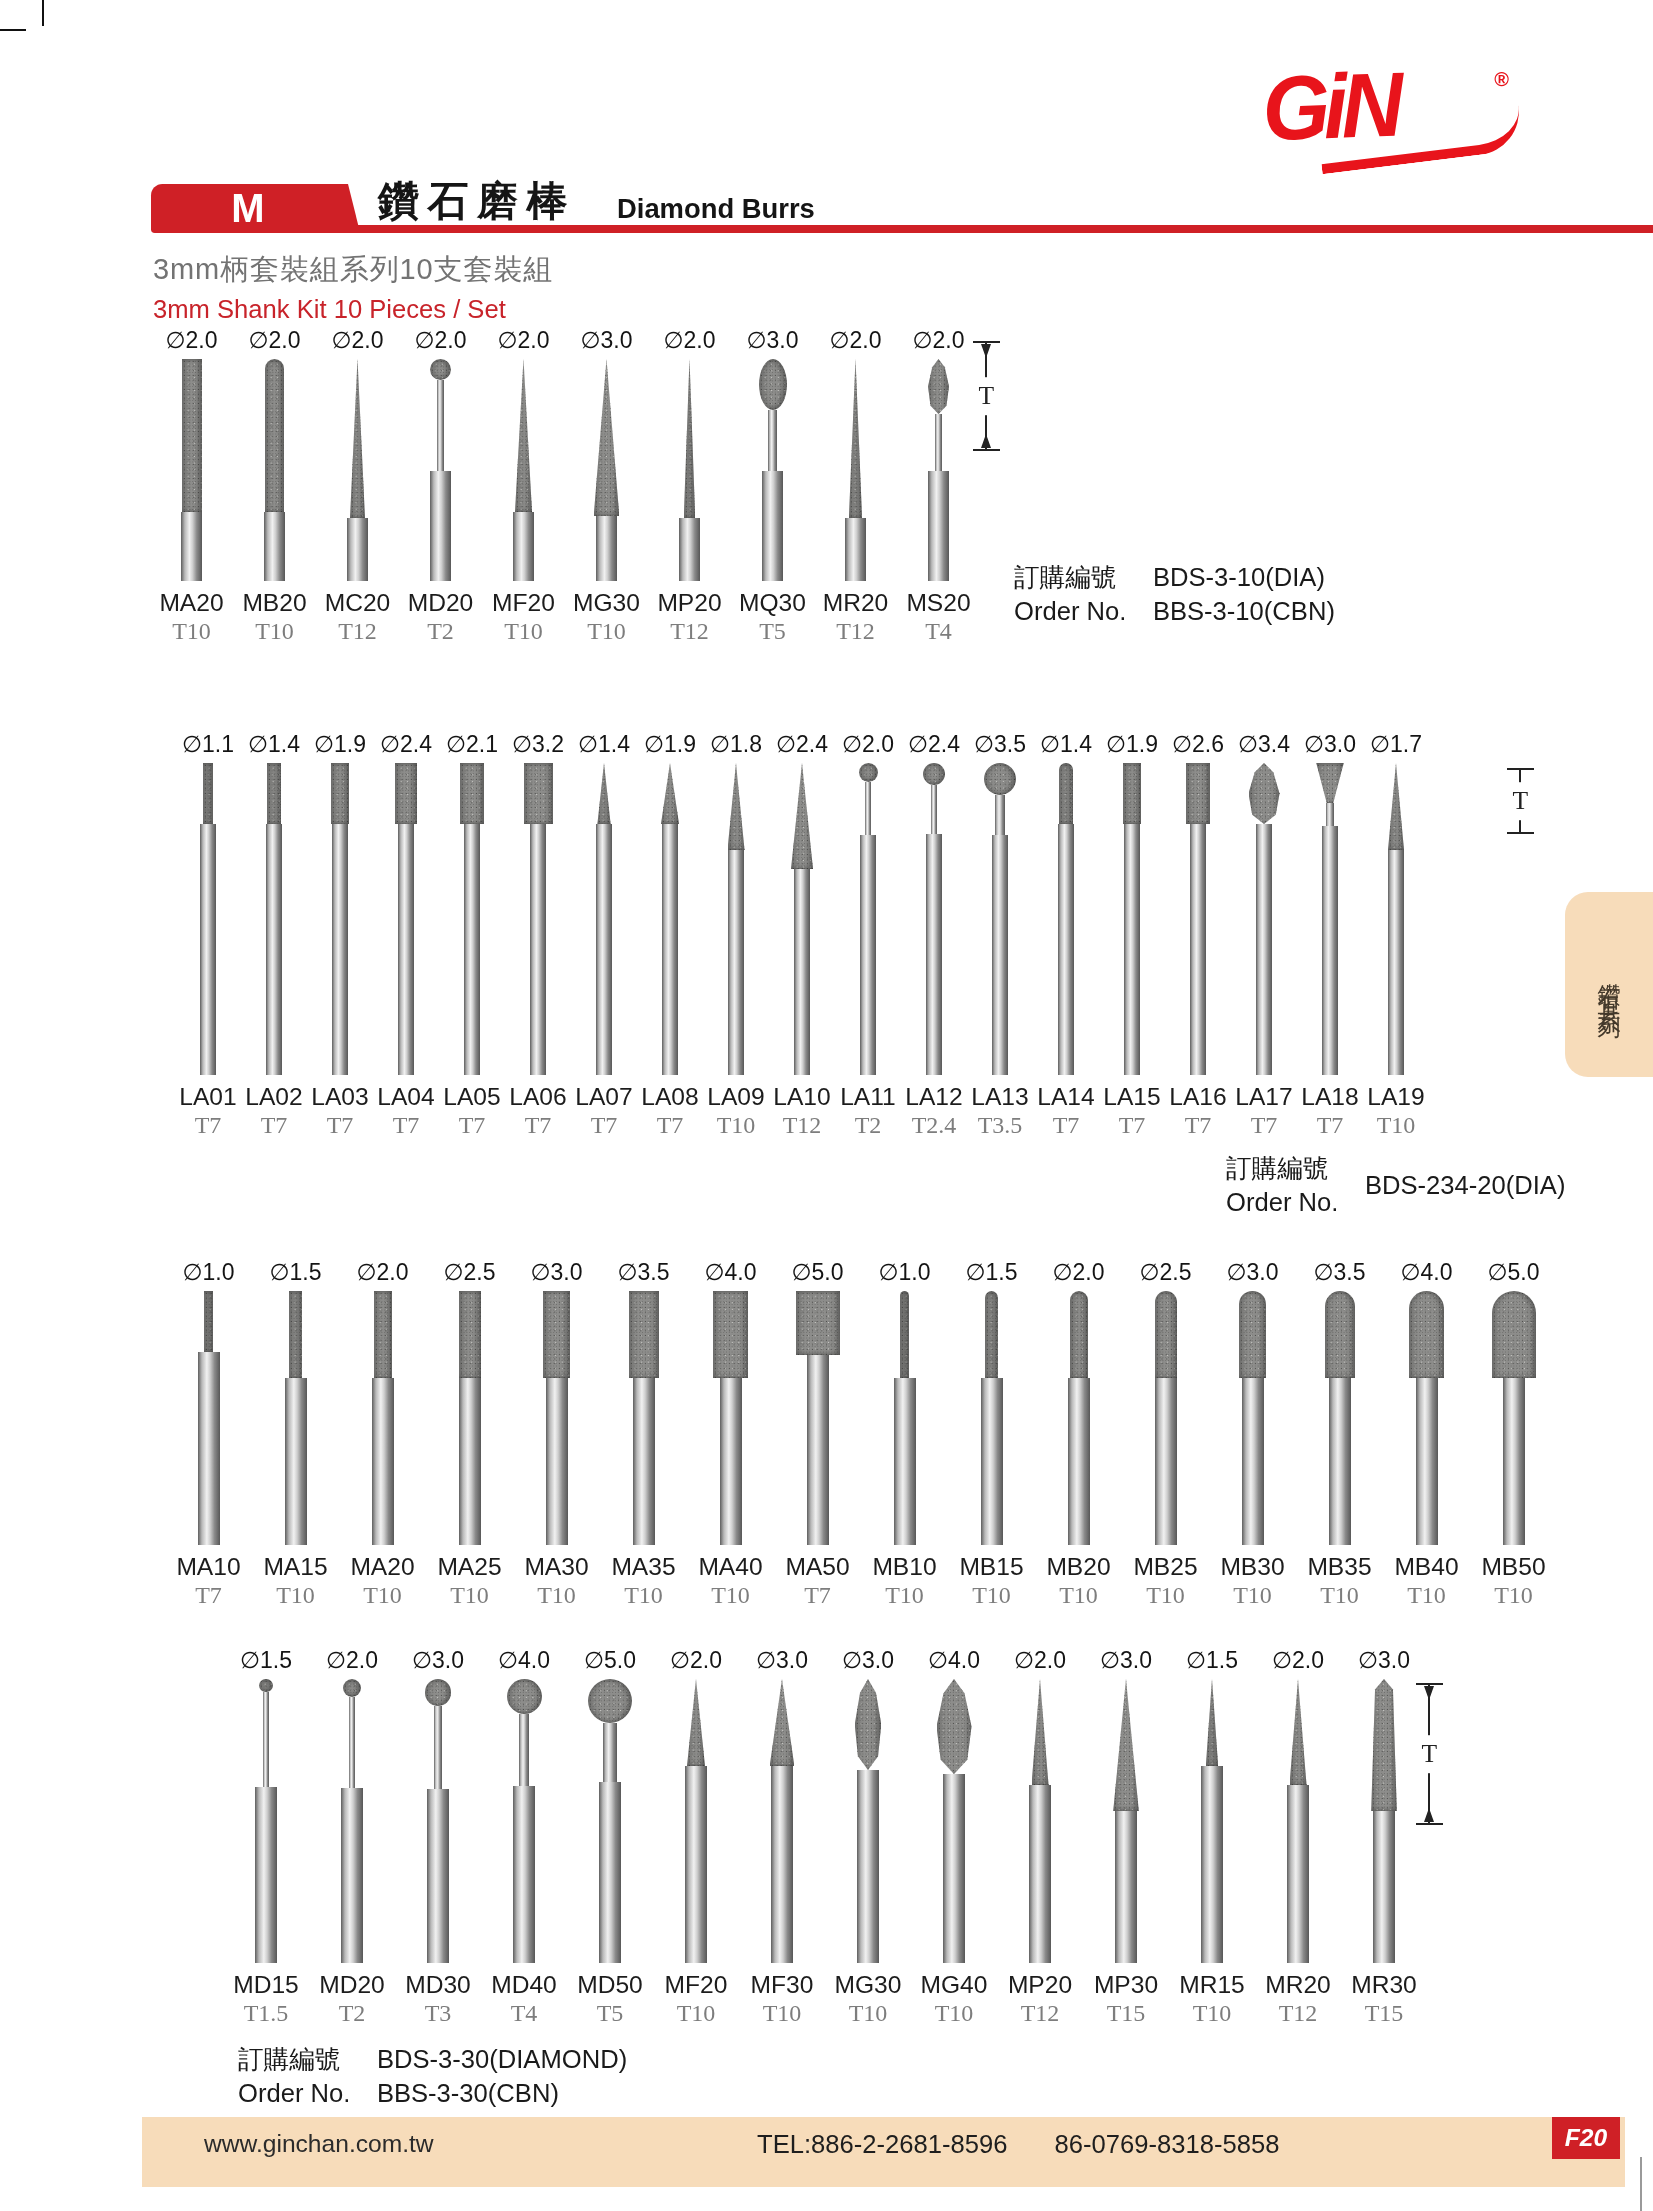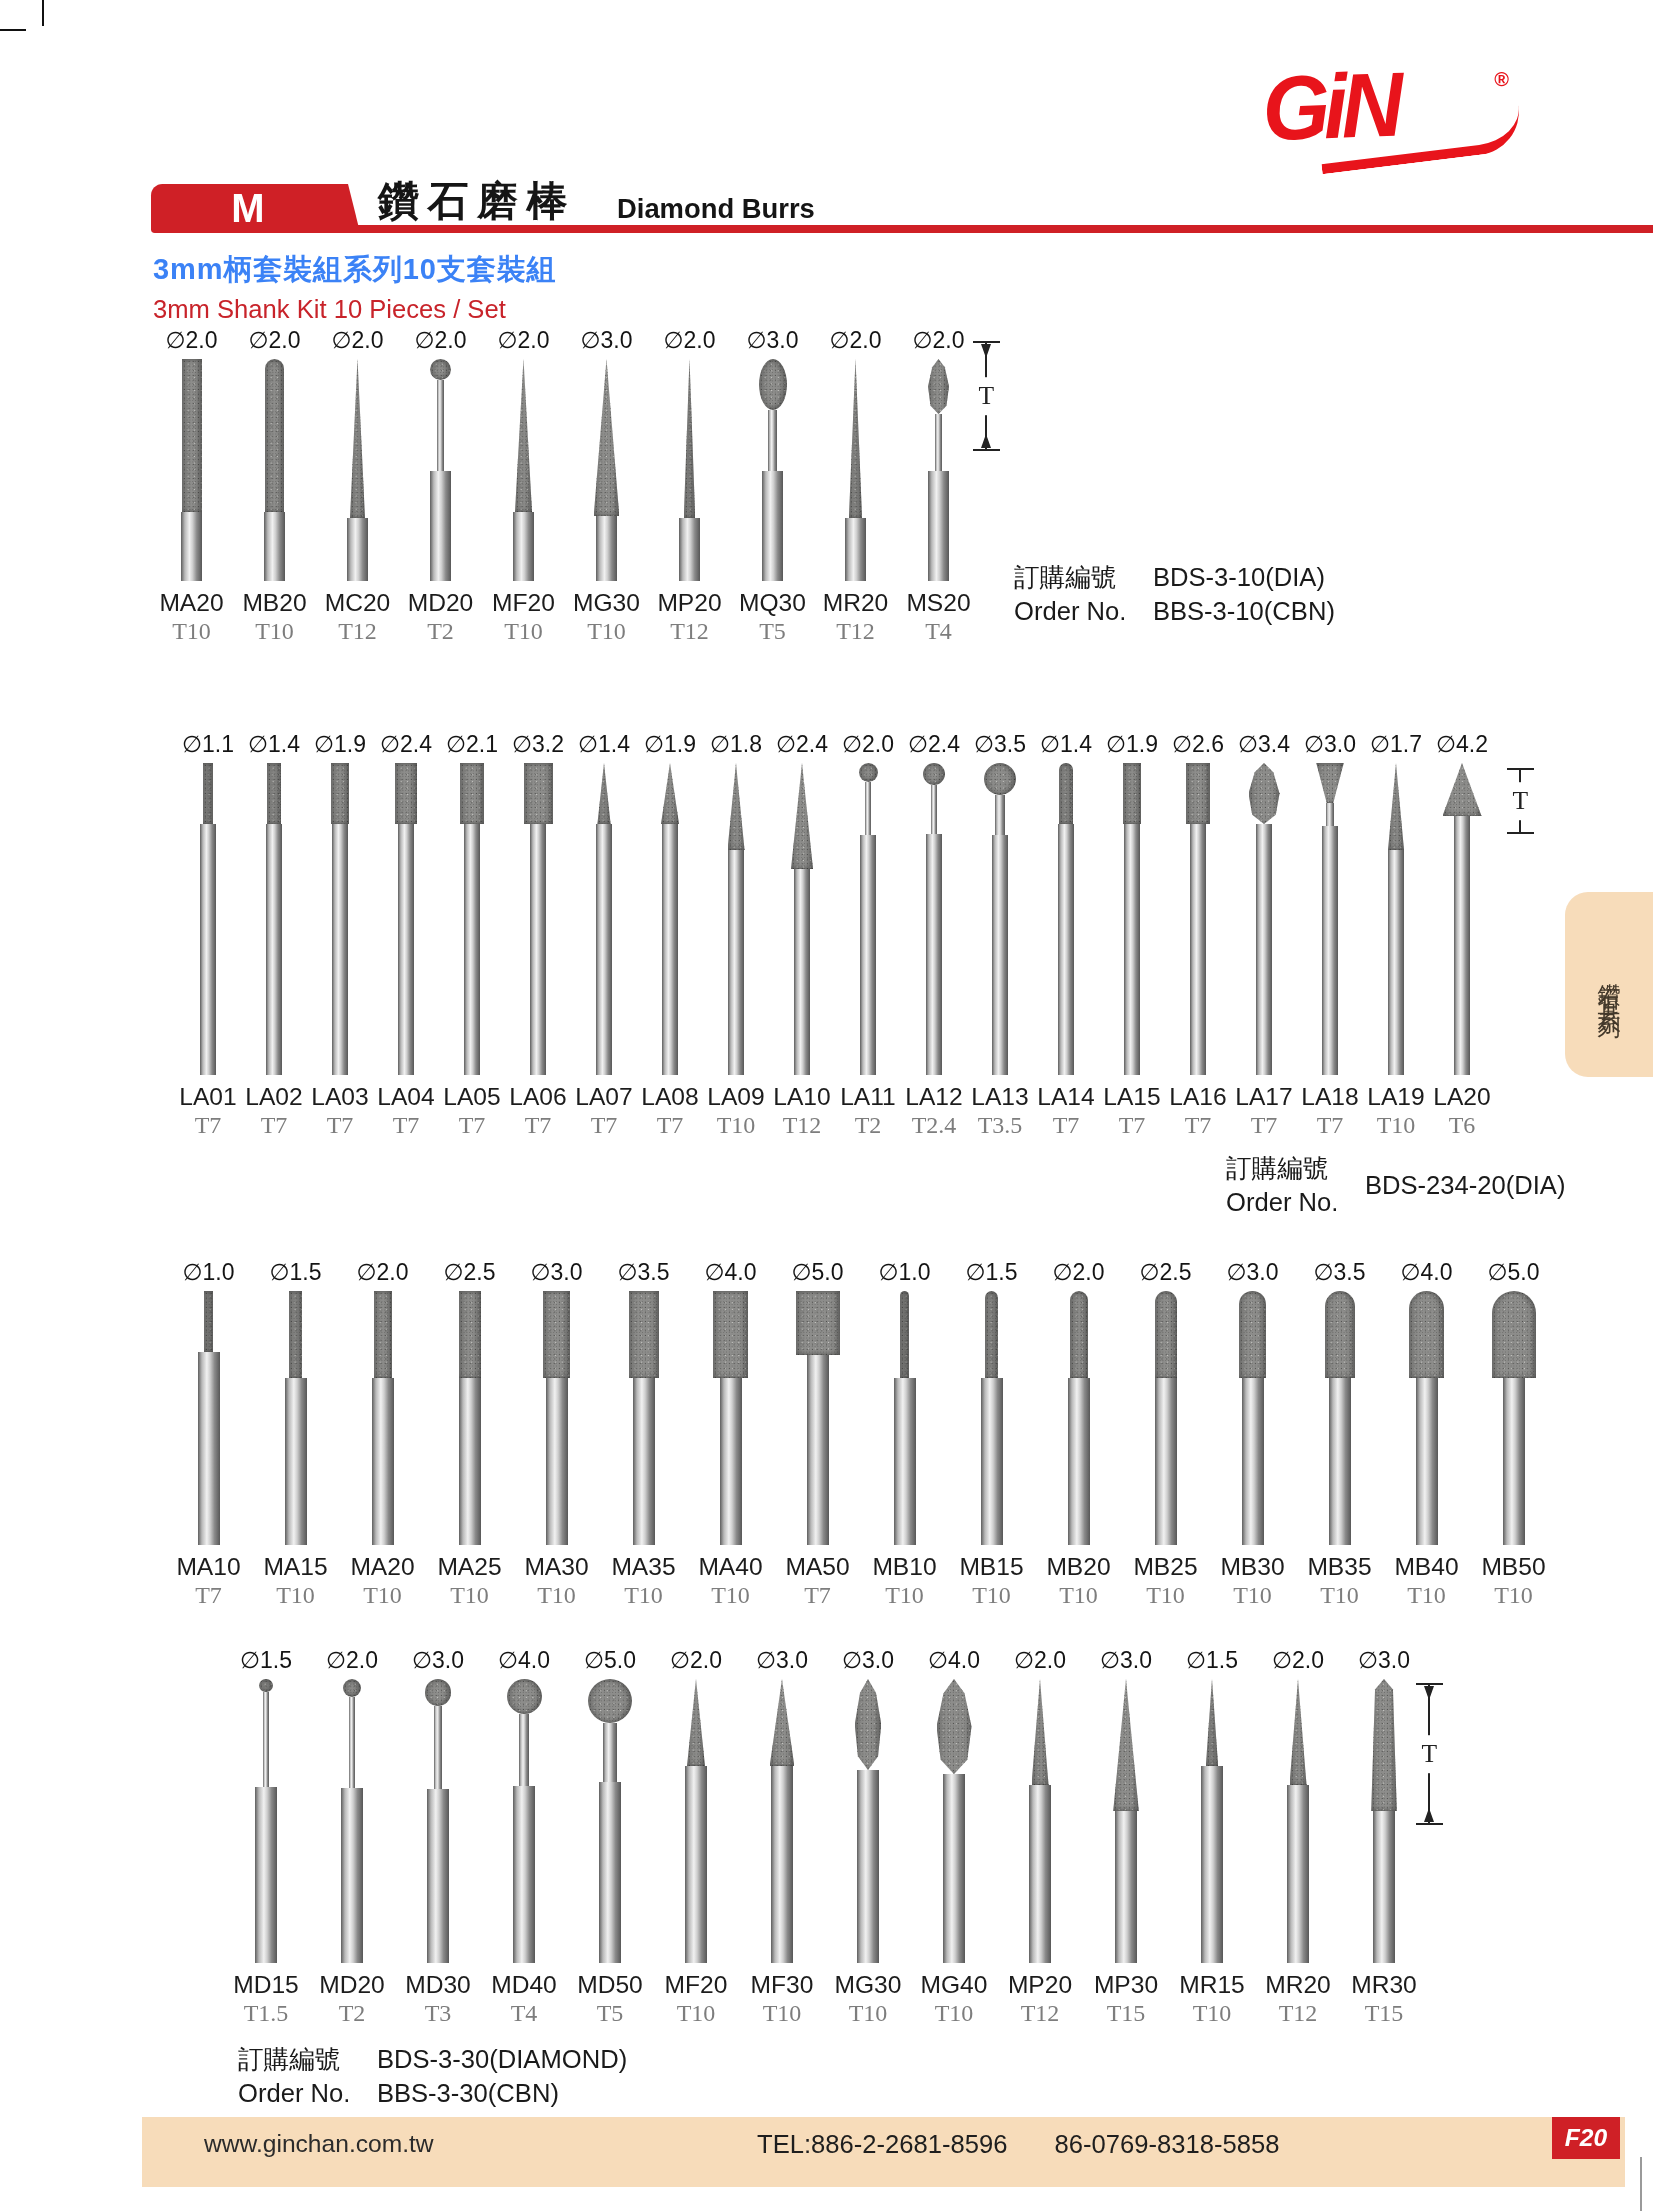--- a/index.html
+++ b/index.html
@@ -28,21 +28,21 @@
             transform:skewX(14deg);transform-origin:top left;}
   .hdr-m{position:absolute;left:0;top:1.9px;width:194px;text-align:center;color:#fff;
          font-size:40px;font-weight:700;}
   .hdr-strip{position:absolute;left:197px;right:0;bottom:0;height:7.6px;background:#cf2026;}
   .hdr-zh{position:absolute;left:227px;bottom:3.8px;font-size:41px;font-weight:600;
           color:#151515;letter-spacing:8.5px;white-space:nowrap;}
   .hdr-en{position:absolute;left:466px;bottom:8.5px;font-size:27.4px;font-weight:700;color:#151515;white-space:nowrap;}
 
   
   .sec-title{position:absolute;left:153px;}
-  .st-zh{font-size:29px;font-weight:700;color:#3b82f6;letter-spacing:0.9px;white-space:nowrap;}
+  .st-zh{font-size:29px;font-weight:400;color:#737373;letter-spacing:0.9px;white-space:nowrap;}
   .st-en{font-size:25.6px;font-weight:500;color:#c8232a;margin-top:4.7px;white-space:nowrap;}
 
   
   .tool-row{position:absolute;display:flex;align-items:flex-start;}
   .tool-col{display:flex;flex-direction:column;align-items:center;flex:0 0 auto;}
   .dia{height:32px;font-size:23px;color:#141414;white-space:nowrap;}
   .art{display:flex;flex-direction:column;align-items:center;justify-content:flex-start;}
   .grit{background-color:#8d8d8b;
         background-image:radial-gradient(circle,#4e4e4c 18%,transparent 19%),
                          radial-gradient(circle,#d4d4d0 16%,transparent 17%),
@@ -396,29 +396,20 @@
       </div>
       <div class="tool-col" style="width: 66px;">
         <div class="dia">∅1.7</div>
         <div class="art" style="height: 312px;">
           <div class="grit hd" style="width: 16px; height: 87px; clip-path: polygon(50% 0px, 100% 100%, 0px 100%);"></div>
           <div class="shank" style="width: 16px; flex: 1 1 0%;"></div>
         </div>
         <div class="model">LA19</div>
         <div class="tval">T10</div>
       </div>
-      <div class="tool-col" style="width: 66px;">
-        <div class="dia">∅4.2</div>
-        <div class="art" style="height: 312px;">
-          <div class="grit hd" style="width: 39px; height: 53px; clip-path: polygon(50% 0px, 100% 100%, 0px 100%);"></div>
-          <div class="shank" style="width: 16px; flex: 1 1 0%;"></div>
-        </div>
-        <div class="model">LA20</div>
-        <div class="tval">T6</div>
-      </div>
     </div>
   <div class="tmark" style="left:1507px;top:768px;height:66px;">
     <i class="vline"></i>
     <i class="tk tk-top"></i>
     <span class="tl">T</span>
     <i class="tk tk-bot"></i>
   </div>
   <div class="order center-code" style="left:1226px;top:1151px;">
     <div class="order-l">
       <div>訂購編號</div>

